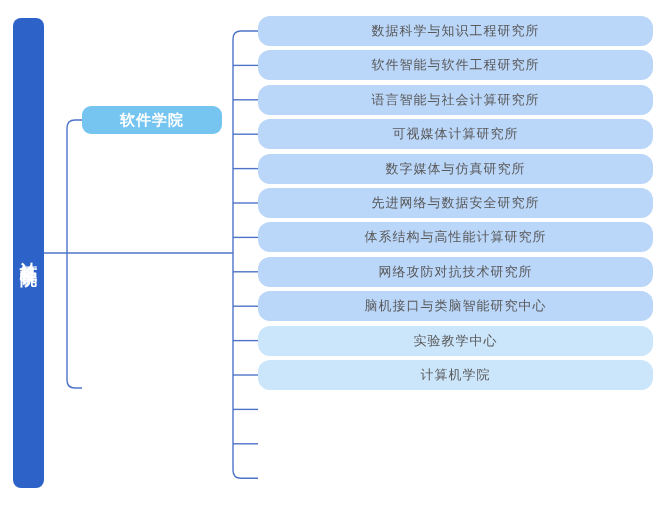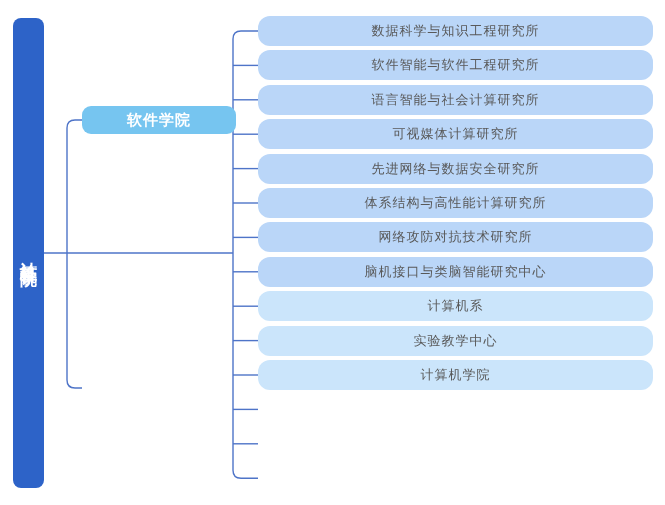--- a/index.html
+++ b/index.html
@@ -15,21 +15,21 @@
     position:absolute;left:13px;top:18px;width:31px;height:470px;
     background:var(--root-fill,#2D63C8);border-radius:8px;
     display:flex;align-items:center;justify-content:center;
   }
   .root span{
     writing-mode:vertical-rl;text-orientation:upright;
     color:var(--node-text,#fff);font-weight:bold;font-size:17px;letter-spacing:2px;line-height:1;
   }
 
   .branch{
-    position:absolute;left:82px;width:154px;height:28px;
+    position:absolute;left:82px;width:140px;height:28px;
     background:var(--branch-fill,#76C5F0);border-radius:9px;
     color:var(--node-text,#fff);font-weight:bold;font-size:15px;
     display:flex;align-items:center;justify-content:center;letter-spacing:1px;
   }
   .branch.b0{top:106px}
   .branch.b1{top:374px}
 
   .leaves{
     position:absolute;left:258px;top:16px;width:395px;
     display:flex;flex-direction:column;gap:4.4px;
@@ -73,22 +73,22 @@
     <span>计算机学院</span>
   </div>
 
   <div class="branch b0">软件学院</div>
 
   <div class="leaves">
     <div class="leaf" data-group="institute">数据科学与知识工程研究所</div>
     <div class="leaf" data-group="institute">软件智能与软件工程研究所</div>
     <div class="leaf" data-group="institute">语言智能与社会计算研究所</div>
     <div class="leaf" data-group="institute">可视媒体计算研究所</div>
+    <div class="leaf" data-group="institute">数字媒体与仿真研究所</div>
     <div class="leaf" data-group="institute">先进网络与数据安全研究所</div>
     <div class="leaf" data-group="institute">体系结构与高性能计算研究所</div>
     <div class="leaf" data-group="institute">网络攻防对抗技术研究所</div>
     <div class="leaf" data-group="institute">脑机接口与类脑智能研究中心</div>
-    <div class="leaf" data-group="department">计算机系</div>
     <div class="leaf" data-group="department">实验教学中心</div>
     <div class="leaf" data-group="department">计算机学院</div>
   </div>
 
 </div>
 
 </body></html>

